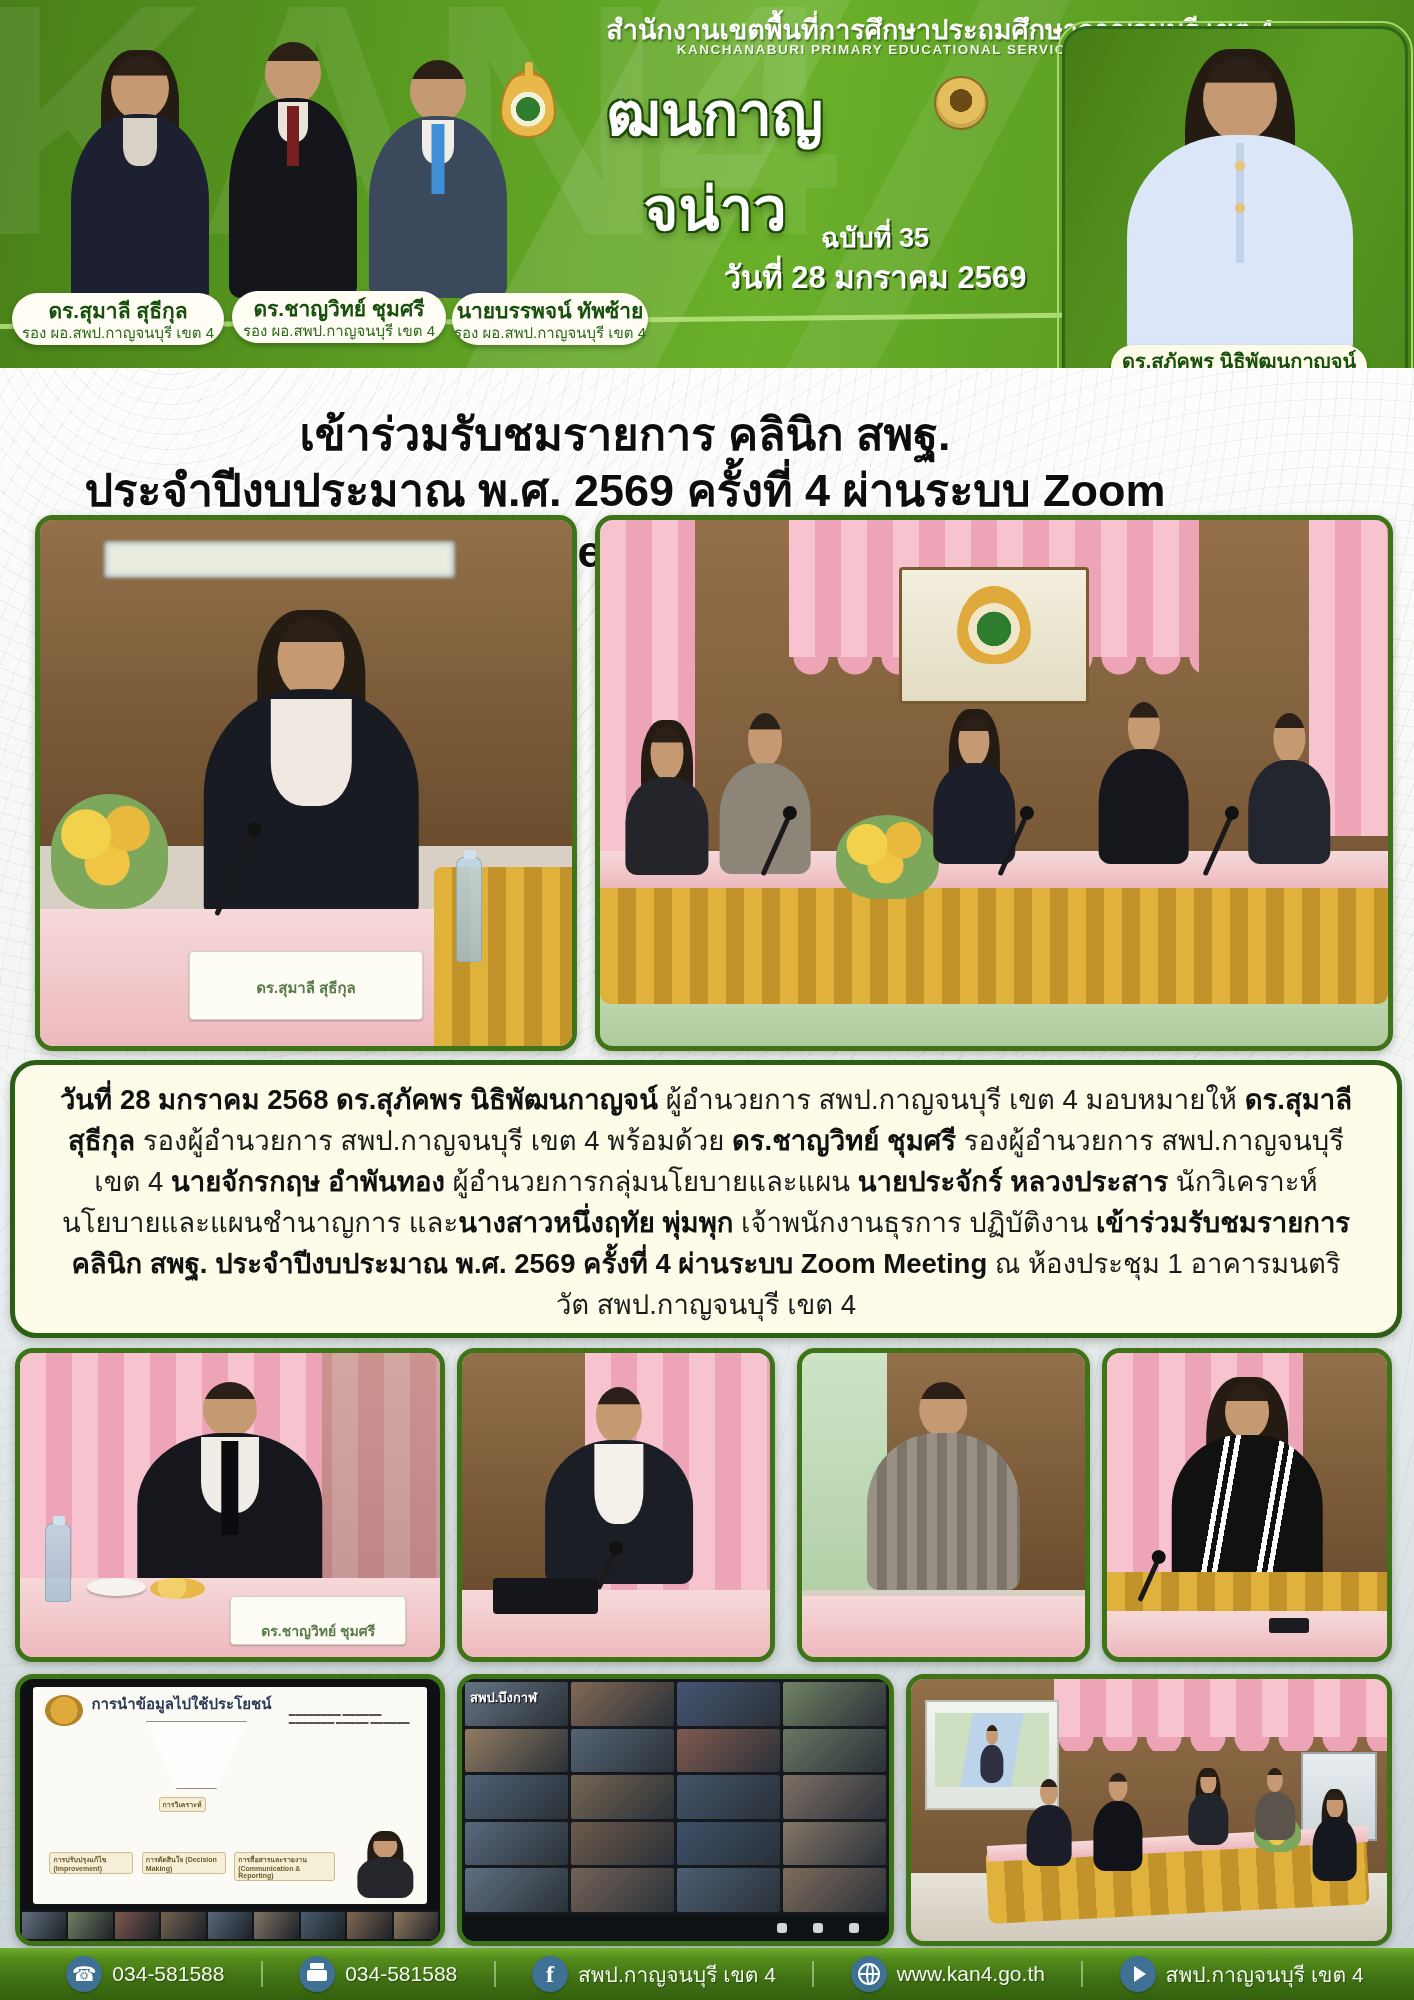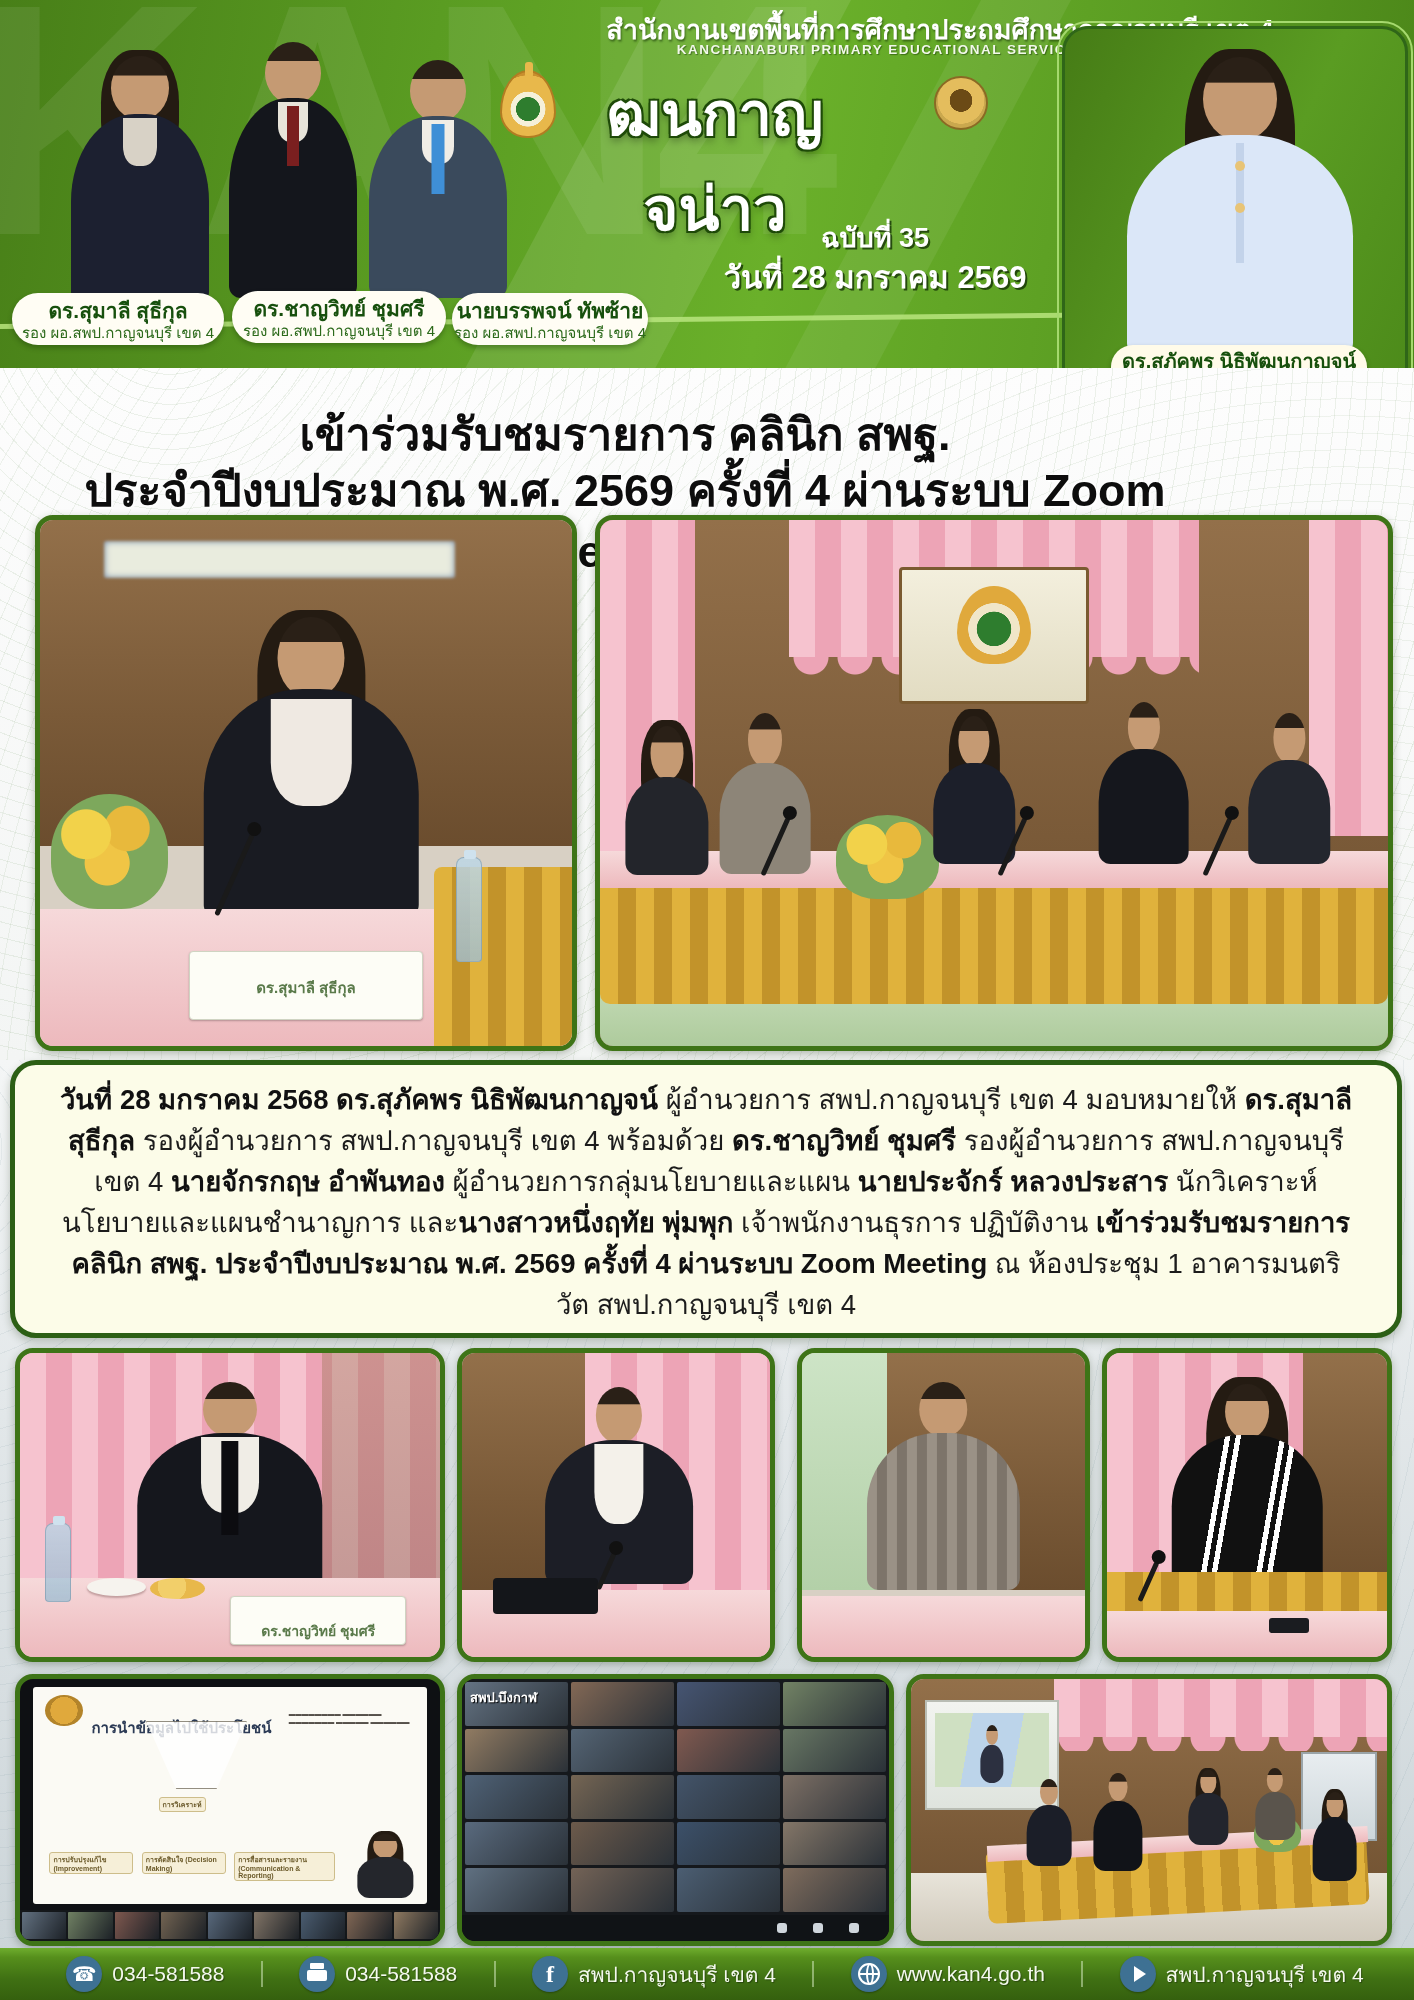--- a/index.html
+++ b/index.html
@@ -350,21 +350,21 @@
     <div class="abs goldskirt" style="left:0;bottom:14%;right:0;height:14%;"></div>
     <div class="abs pinktable" style="left:0;bottom:0;right:0;height:15%;"></div>
     <div class="mic" style="left:14%;bottom:18%;height:14%;"></div>
     <div class="abs" style="left:58%;bottom:8%;width:14%;height:5%;background:#1a1c20;border-radius:3px;"></div>
   </div>
 
   <div class="photo" style="left:15px;top:1674px;width:430px;height:272px;background:#0e1013;">
     <div class="abs" style="left:3%;top:3%;right:3%;bottom:14%;background:#fbfaf4;border-radius:3px;"></div>
     <div class="abs" style="left:6%;top:6%;width:9%;height:12%;border-radius:50%;
          background:radial-gradient(circle at 50% 50%,#e0a93c 0 55%,#b3842a 56%);"></div>
-    <div class="slide-title" style="left:17%;top:5%;margin-top:24px;">การนำข้อมูลไปใช้ประโยชน์</div>
+    <div class="slide-title" style="left:17%;top:5%;">การนำข้อมูลไปใช้ประโยชน์</div>
     <div class="funnel"></div>
     <div class="slide-chip" style="left:33%;top:45%;">การวิเคราะห์</div>
     <div class="slide-small" style="left:64%;top:12%;width:32%;">
       ▬▬▬▬▬▬▬▬ ▬▬▬▬▬▬ ▬▬▬▬▬▬▬ ▬▬▬▬▬ ▬▬▬▬▬▬</div>
     <div class="slide-chip" style="left:7%;top:66%;max-width:20%;">การปรับปรุงแก้ไข (Improvement)</div>
     <div class="slide-chip" style="left:29%;top:66%;max-width:20%;">การตัดสินใจ (Decision Making)</div>
     <div class="slide-chip" style="left:51%;top:66%;max-width:24%;">การสื่อสารและรายงาน (Communication &amp; Reporting)</div>
     <div class="sil" style="left:80%;top:58%;width:14%;height:26%;">
       <div class="hairlong" style="top:0;width:60%;height:80%;"></div>
       <div class="head" style="top:4%;width:40%;height:36%;"></div>

